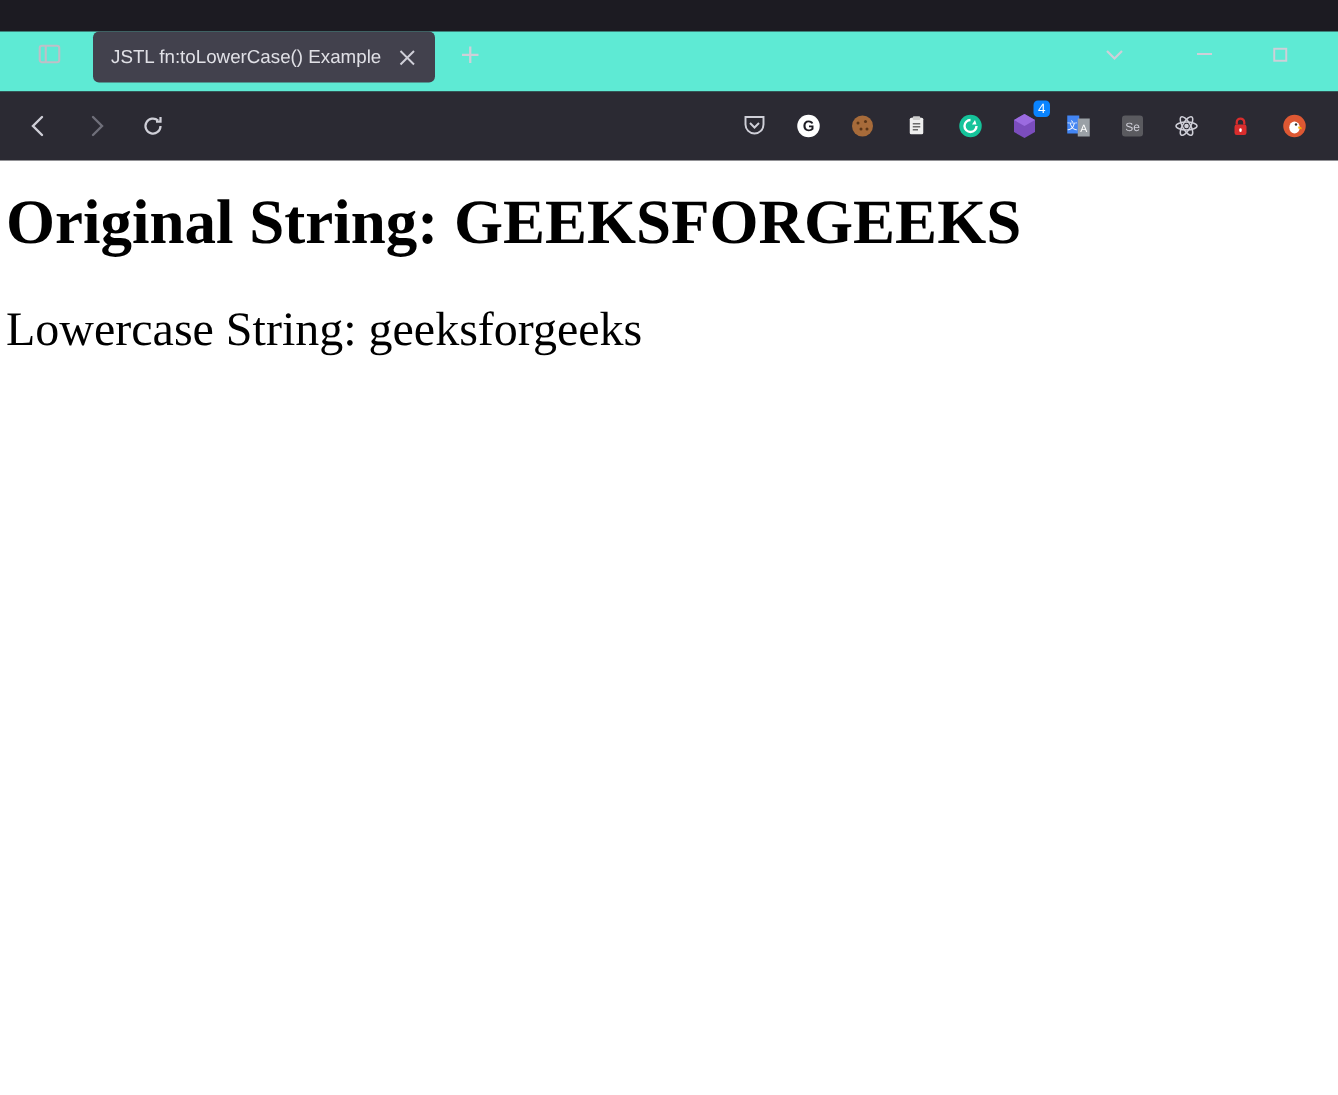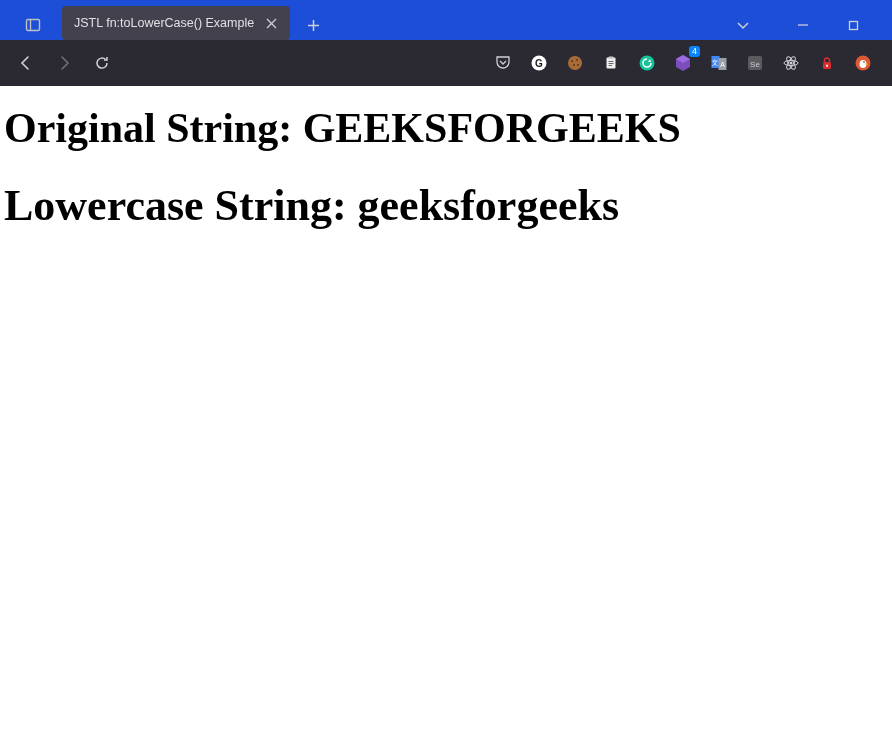--- a/index.html
+++ b/index.html
@@ -6,24 +6,25 @@
     body {
       width: 892px;
       height: 730px;
       font-family: Arial, sans-serif;
       background: #1c1b22;
       overflow: hidden;
     }
     
     .titlebar {
       height: 40px;
-      background: #1d4ed8;
+      background: #5eead4;
       display: flex;
-      align-items: flex-end;
+      align-items: flex-start;
       padding: 0 4px;
+      margin-top: 21px;
     }
     .sidepanel-btn {
       width: 34px; height: 30px;
       display: flex; align-items: center; justify-content: center;
       border-radius: 4px;
       color: #bfbfc7;
       margin-left: 12px;
     }
     .tab {
       display: flex; align-items: center;
@@ -117,22 +118,22 @@
       padding: 18px 4px;
       font-family: "Times New Roman", Times, serif;
       color: #000;
     }
     .content h1 {
       font-size: 42px;
       font-weight: bold;
       margin-bottom: 28px;
     }
     .content h2 {
-      font-size: 44px;
-      font-weight: bold;
+      font-size: 32px;
+      font-weight: normal;
     }
     svg { display:block; }
   </style>
 </head>
 <body>
 
 <div class="titlebar">
   <div class="sidepanel-btn">
     <svg width="16" height="16" viewBox="0 0 16 16" fill="none" stroke="currentColor" stroke-width="1.4">
       <rect x="1.5" y="2.5" width="13" height="11" rx="1.5"></rect>

